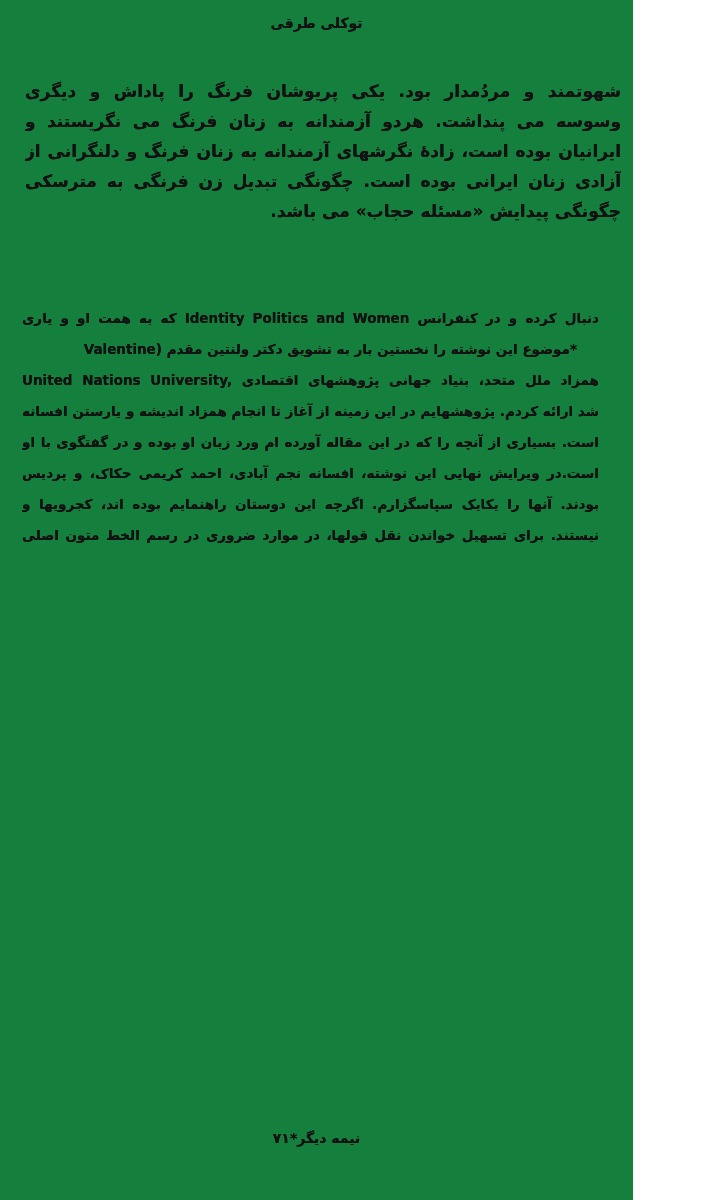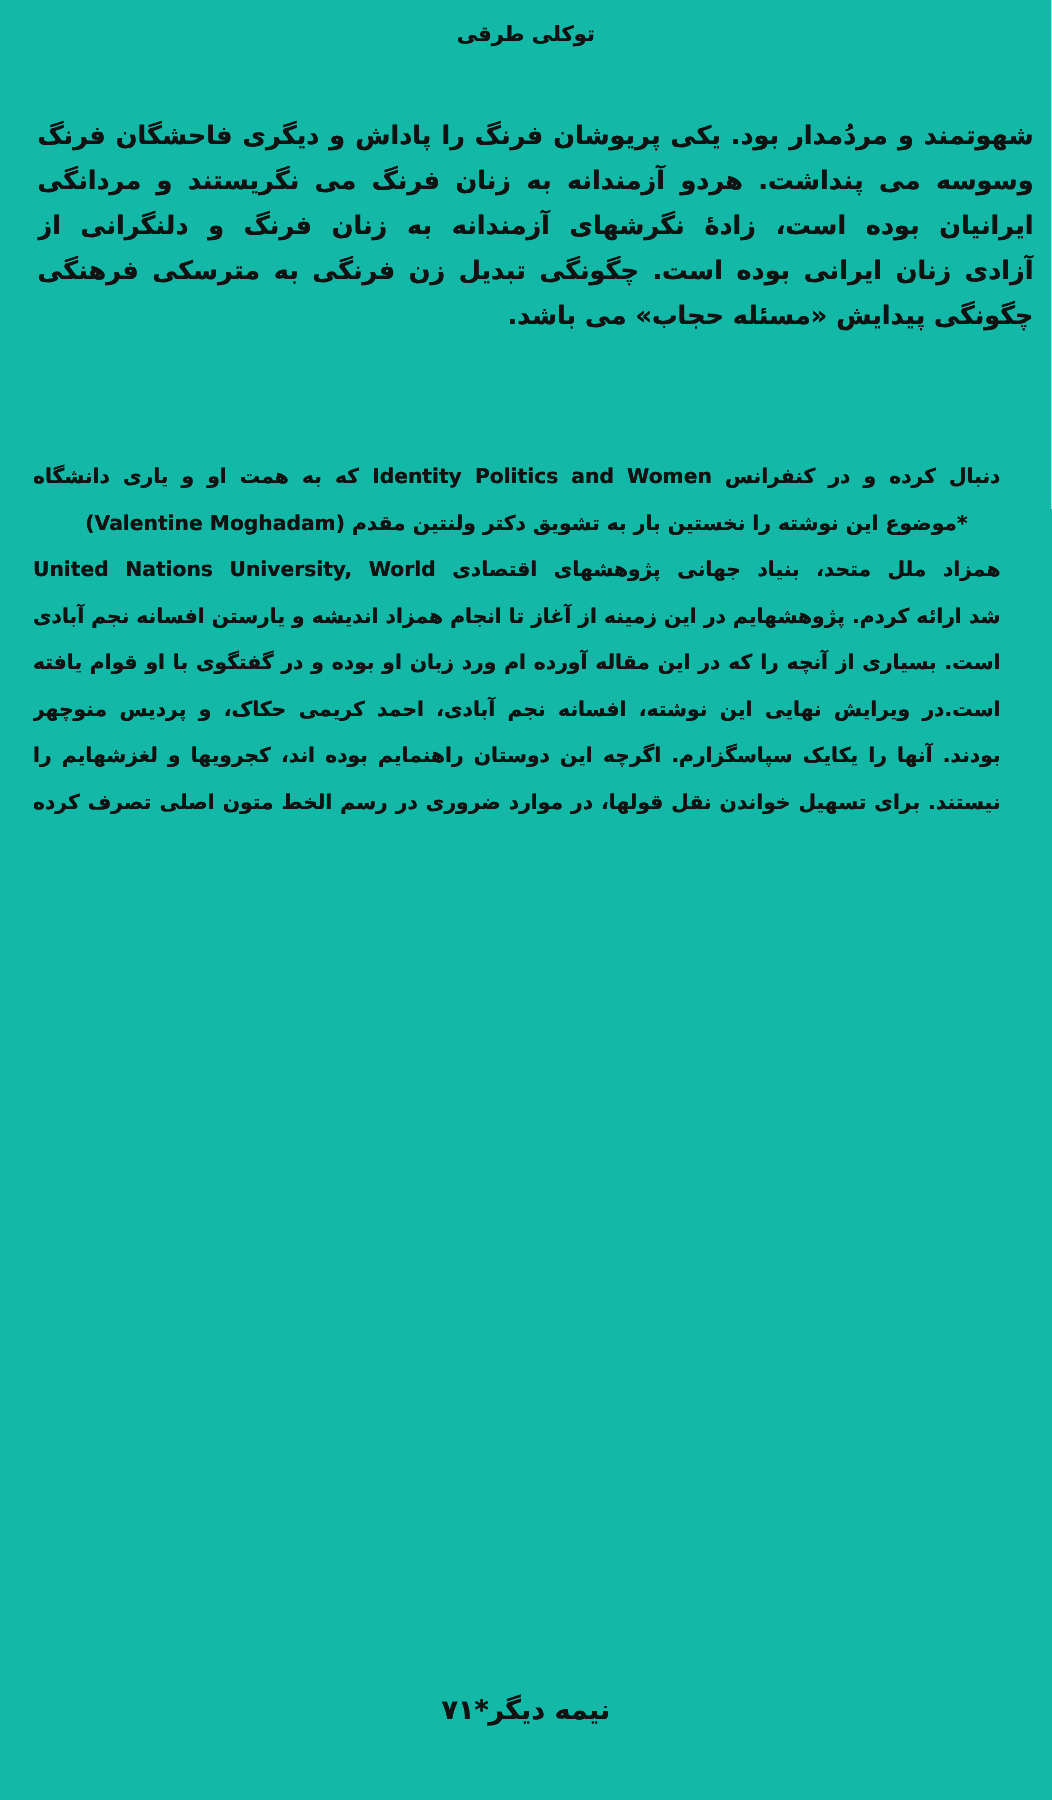--- a/index.html
+++ b/index.html
@@ -2,23 +2,23 @@
 <html lang="fa"><head>
 <meta charset="utf-8">
 <style>
   html, body {
     margin: 0;
     padding: 0;
     background: #ffffff;
   }
   .page {
     position: relative;
-    width: 701px;
+    width: 633px;
     height: 1200px;
-    background: #14b8a6;
+    background: #15803d;
     color: #121212;
     font-family: "DejaVu Sans", sans-serif;
     font-weight: bold;
     overflow: hidden;
   }
   
   .page * { text-shadow: 0 0 0.4px currentColor; }
 
   .running-header {
     position: absolute;
@@ -75,21 +75,21 @@
     text-align-last: justify;
   }
 
   .running-footer {
     position: absolute;
     top: 1130px;
     left: 0;
     right: 0;
     text-align: center;
     direction: rtl;
-    font-size: 18px;
+    font-size: 14px;
   }
 </style>
 </head>
 <body>
 
 <div class="page">
 
   <div class="running-header">توکلی طرقی</div>
 
   <div class="body-block">

